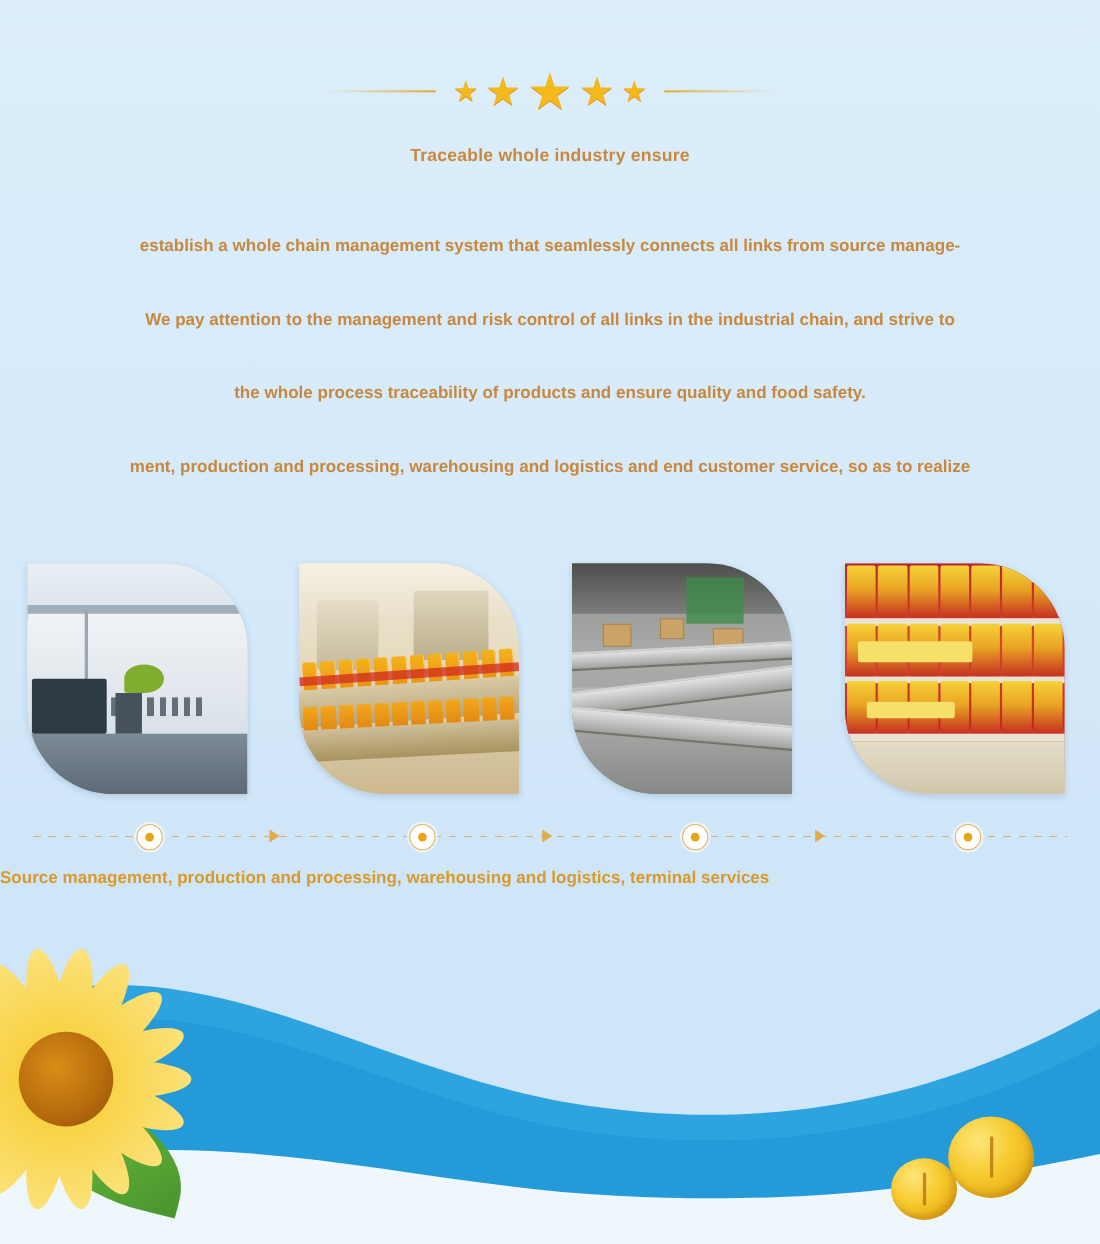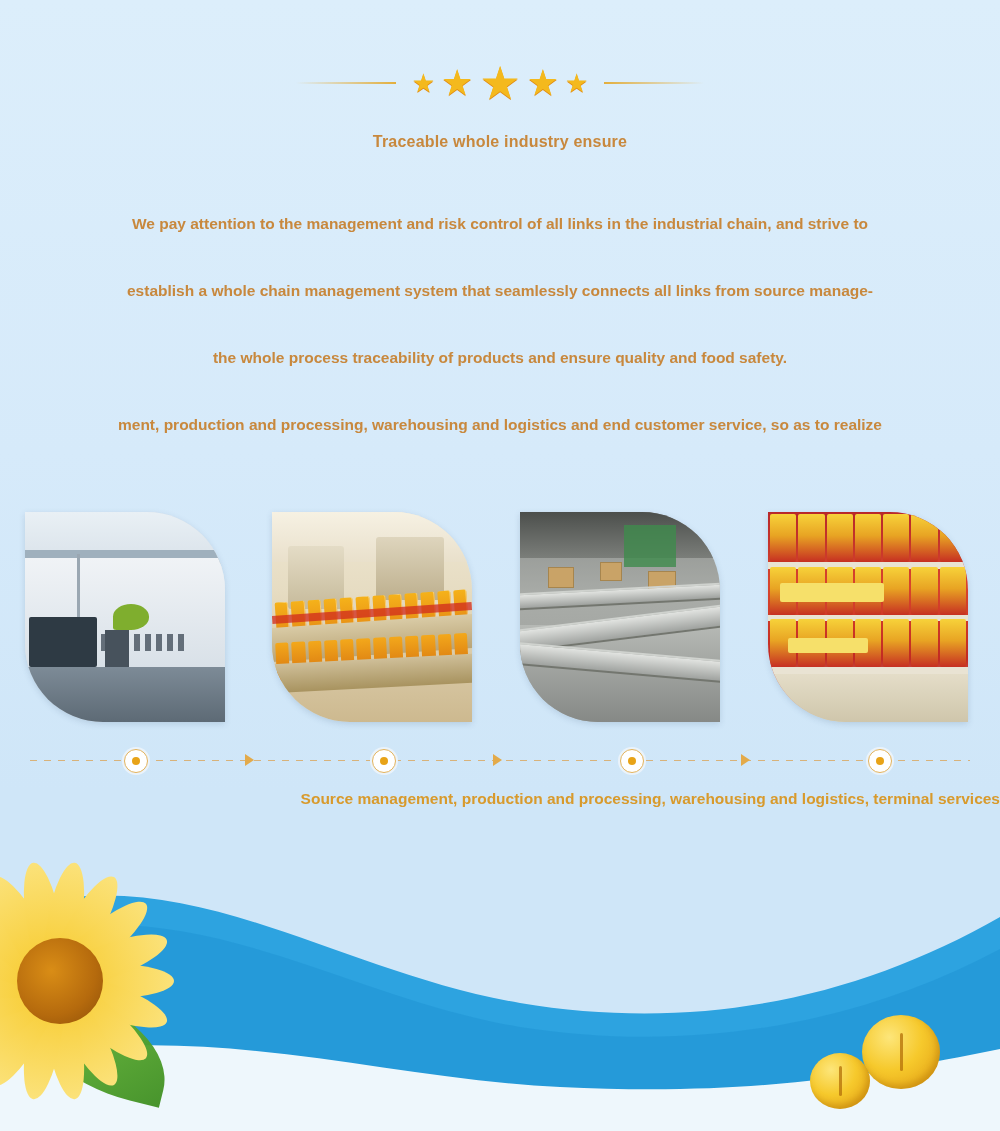--- a/index.html
+++ b/index.html
@@ -196,21 +196,21 @@
   }
   .a1 { left: 215px; }
   .a2 { left: 463px; }
   .a3 { left: 711px; }
 
   .caption {
     position: absolute;
     top: 790px;
     left: 0;
     width: 1000px;
-    text-align: right;
+    text-align: left;
     font-size: 15.5px;
     font-weight: bold;
     color: #d89a2c;
   }
 
   
   .wave-band {
     position: absolute;
     left: 0;
     bottom: 0;
@@ -283,22 +283,22 @@
   <span class="star s2">★</span>
   <span class="star s3">★</span>
   <span class="star s2">★</span>
   <span class="star s1">★</span>
   <div class="star-line right"></div>
 </div>
 
 <div class="headline">Traceable whole industry ensure</div>
 
 <div class="para">
+  <div>establish a whole chain management system that seamlessly connects all links from source manage-</div>
   <div>We pay attention to the management and risk control of all links in the industrial chain, and strive to</div>
-  <div>establish a whole chain management system that seamlessly connects all links from source manage-</div>
   <div>the whole process traceability of products and ensure quality and food safety.</div>
   <div>ment, production and processing, warehousing and logistics and end customer service, so as to realize</div>
 </div>
 
 <div class="gallery">
 
   <div class="leaf l1">
     <div class="ph ph1">
       <div class="sky"></div>
         <div class="roof"></div>

